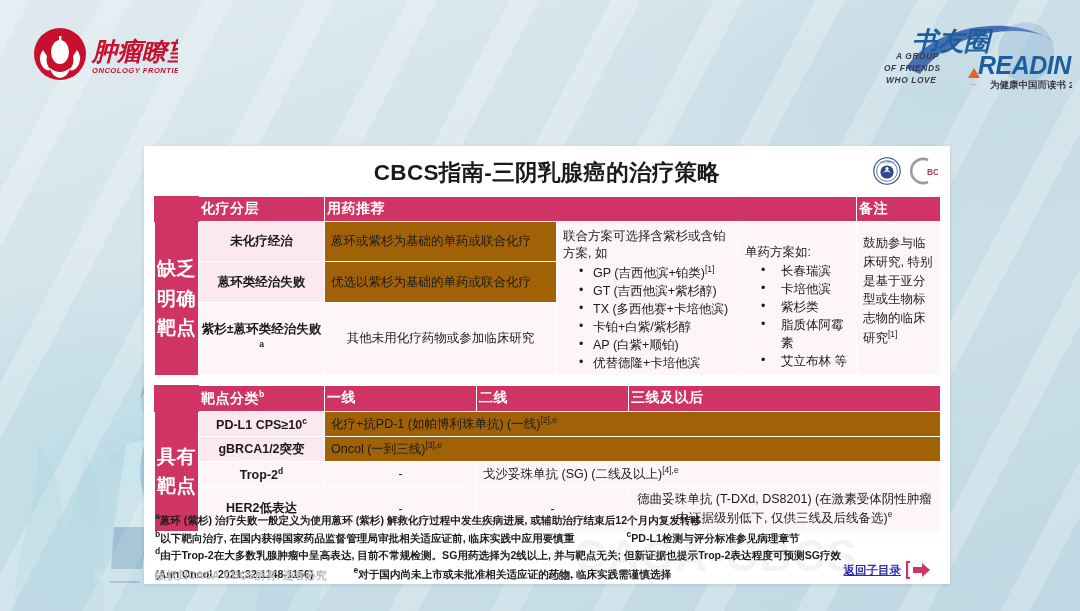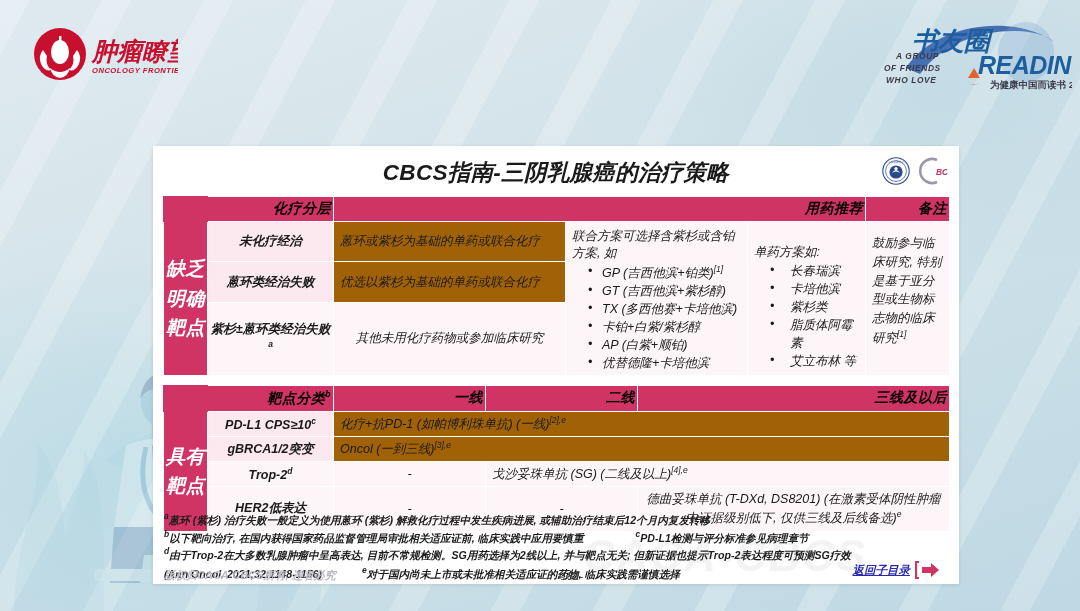--- a/index.html
+++ b/index.html
@@ -34,22 +34,22 @@
   .slide-heading {
     position:absolute; left:186px; top:24px; width:700px;
     color:#0e6b6e; font-size:25.5px; font-weight:bold; line-height:1.29;
     letter-spacing:-0.2px;
   }
 
   .reading-logo { position:absolute; right:8px; top:16px; width:196px; height:84px; }
 
   
   .card {
-    position:absolute; left:153px; top:146px; width:806px; height:438px;
-    background:#ffffff; box-shadow:0 1px 4px rgba(0,0,0,0.10);font-style:italic;
+    position:absolute; left:144px; top:146px; width:806px; height:438px;
+    background:#ffffff; box-shadow:0 1px 4px rgba(0,0,0,0.10);
   }
   .card-title {
     text-align:center; font-size:22.5px; font-weight:bold; color:#1a1a1a;
     padding-top:11px; letter-spacing:0.3px;
   }
   .card-logos { position:absolute; right:12px; top:10px; display:flex; gap:6px; align-items:center; }
 
   .watermark {
     position:absolute; left:400px; top:245px;
     font-size:52px; font-weight:bold; color:rgba(200,60,100,0.075);
@@ -59,21 +59,21 @@
     position:absolute; left:430px; top:385px;
     font-size:44px; font-weight:bold; color:rgba(170,170,175,0.14);
     letter-spacing:2px; pointer-events:none; white-space:nowrap;
   }
 
   
   .tbl-wrap { position:relative; margin:8px 10px 0 10px; }
   table { border-collapse:collapse; width:786px; table-layout:fixed; }
   td, th { border:1.3px solid #ffffff; vertical-align:middle; }
 
-  .hdr { background:#cf3464; color:#000000; font-weight:bold; text-align:right;
+  .hdr { background:#cf3464; color:#ffffff; font-weight:bold; text-align:left;
          font-size:14px; padding:3px 2px; letter-spacing:0.5px; }
   .sidelbl { background:#cf3464; color:#fff; font-weight:bold; text-align:center;
              font-size:19px; line-height:1.55; width:44px; letter-spacing:0.5px; }
   .rowlbl { background:#fbe9ef; color:#1a1a1a; font-weight:bold; text-align:center;
             font-size:12.5px; padding:2px 2px;margin-top:39px; }
   .cell { background:#a16207; color:#1a1a1a; font-size:12.5px; padding:3px 6px; }
   .cell-c { text-align:center; }
   .cell-light { background:#fdf5f8; }
   .corner { background:#cf3464; border-color:#cf3464; }
   .bul { margin:1px 0 0 14px; }

